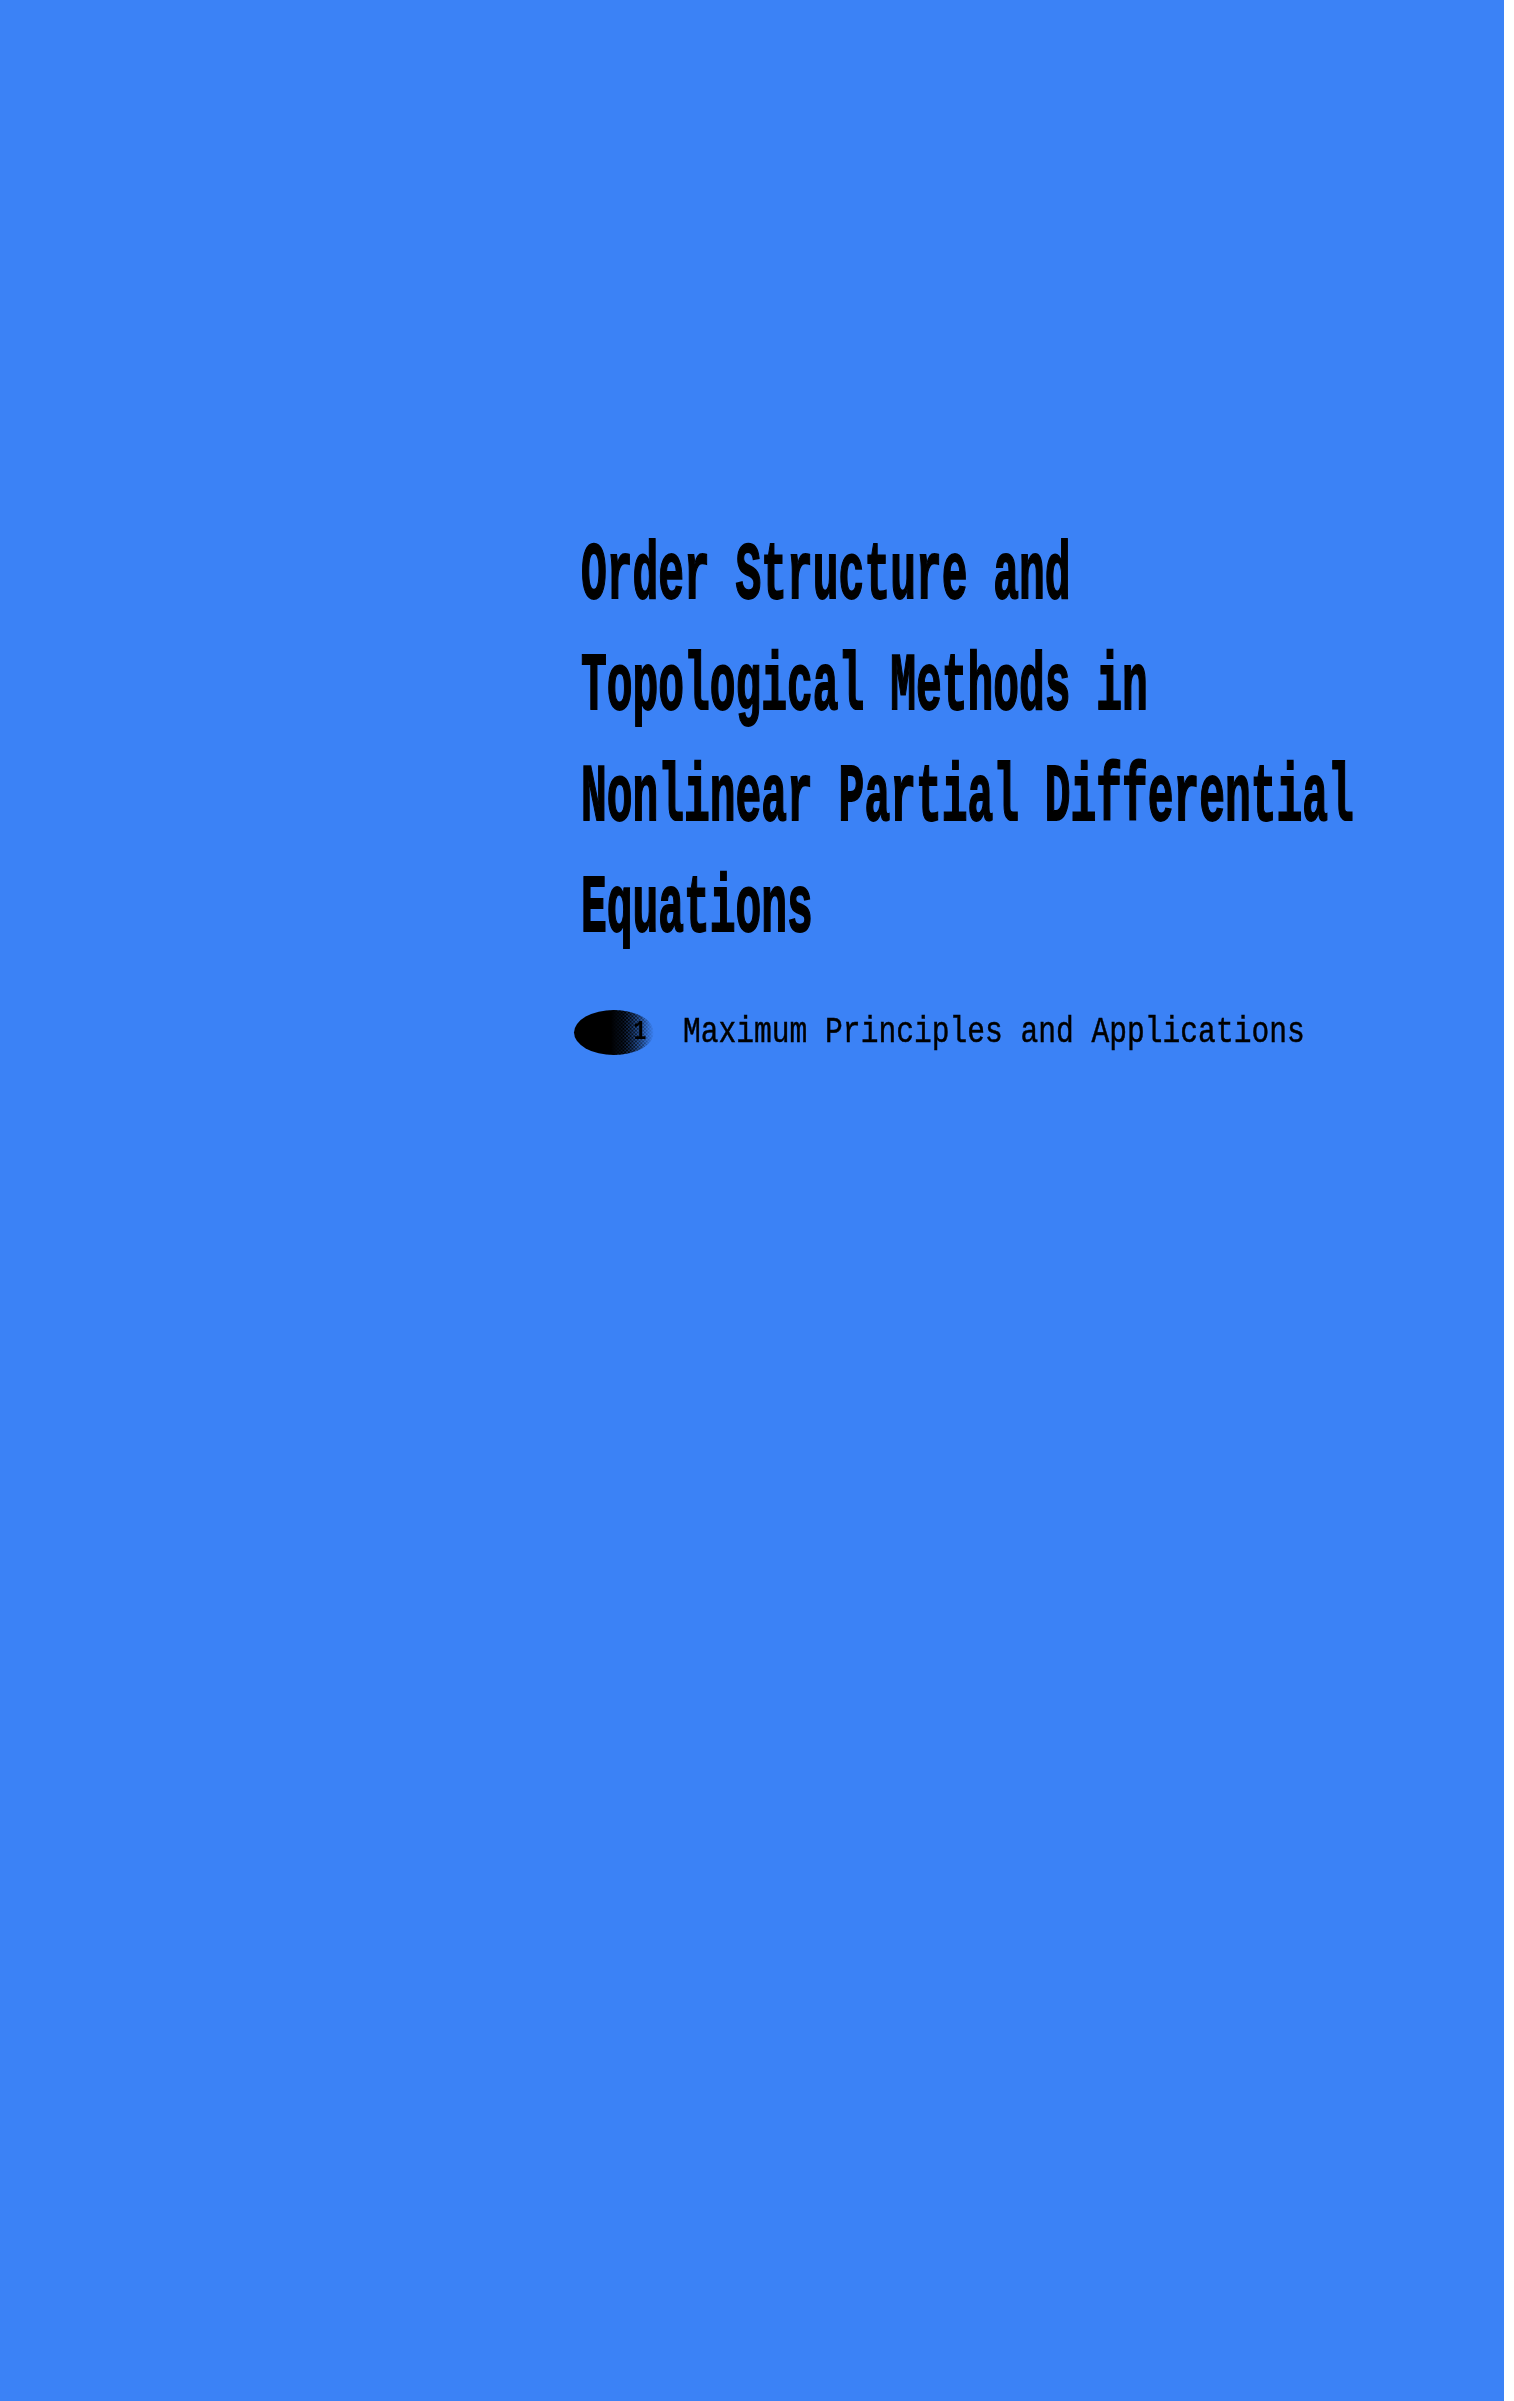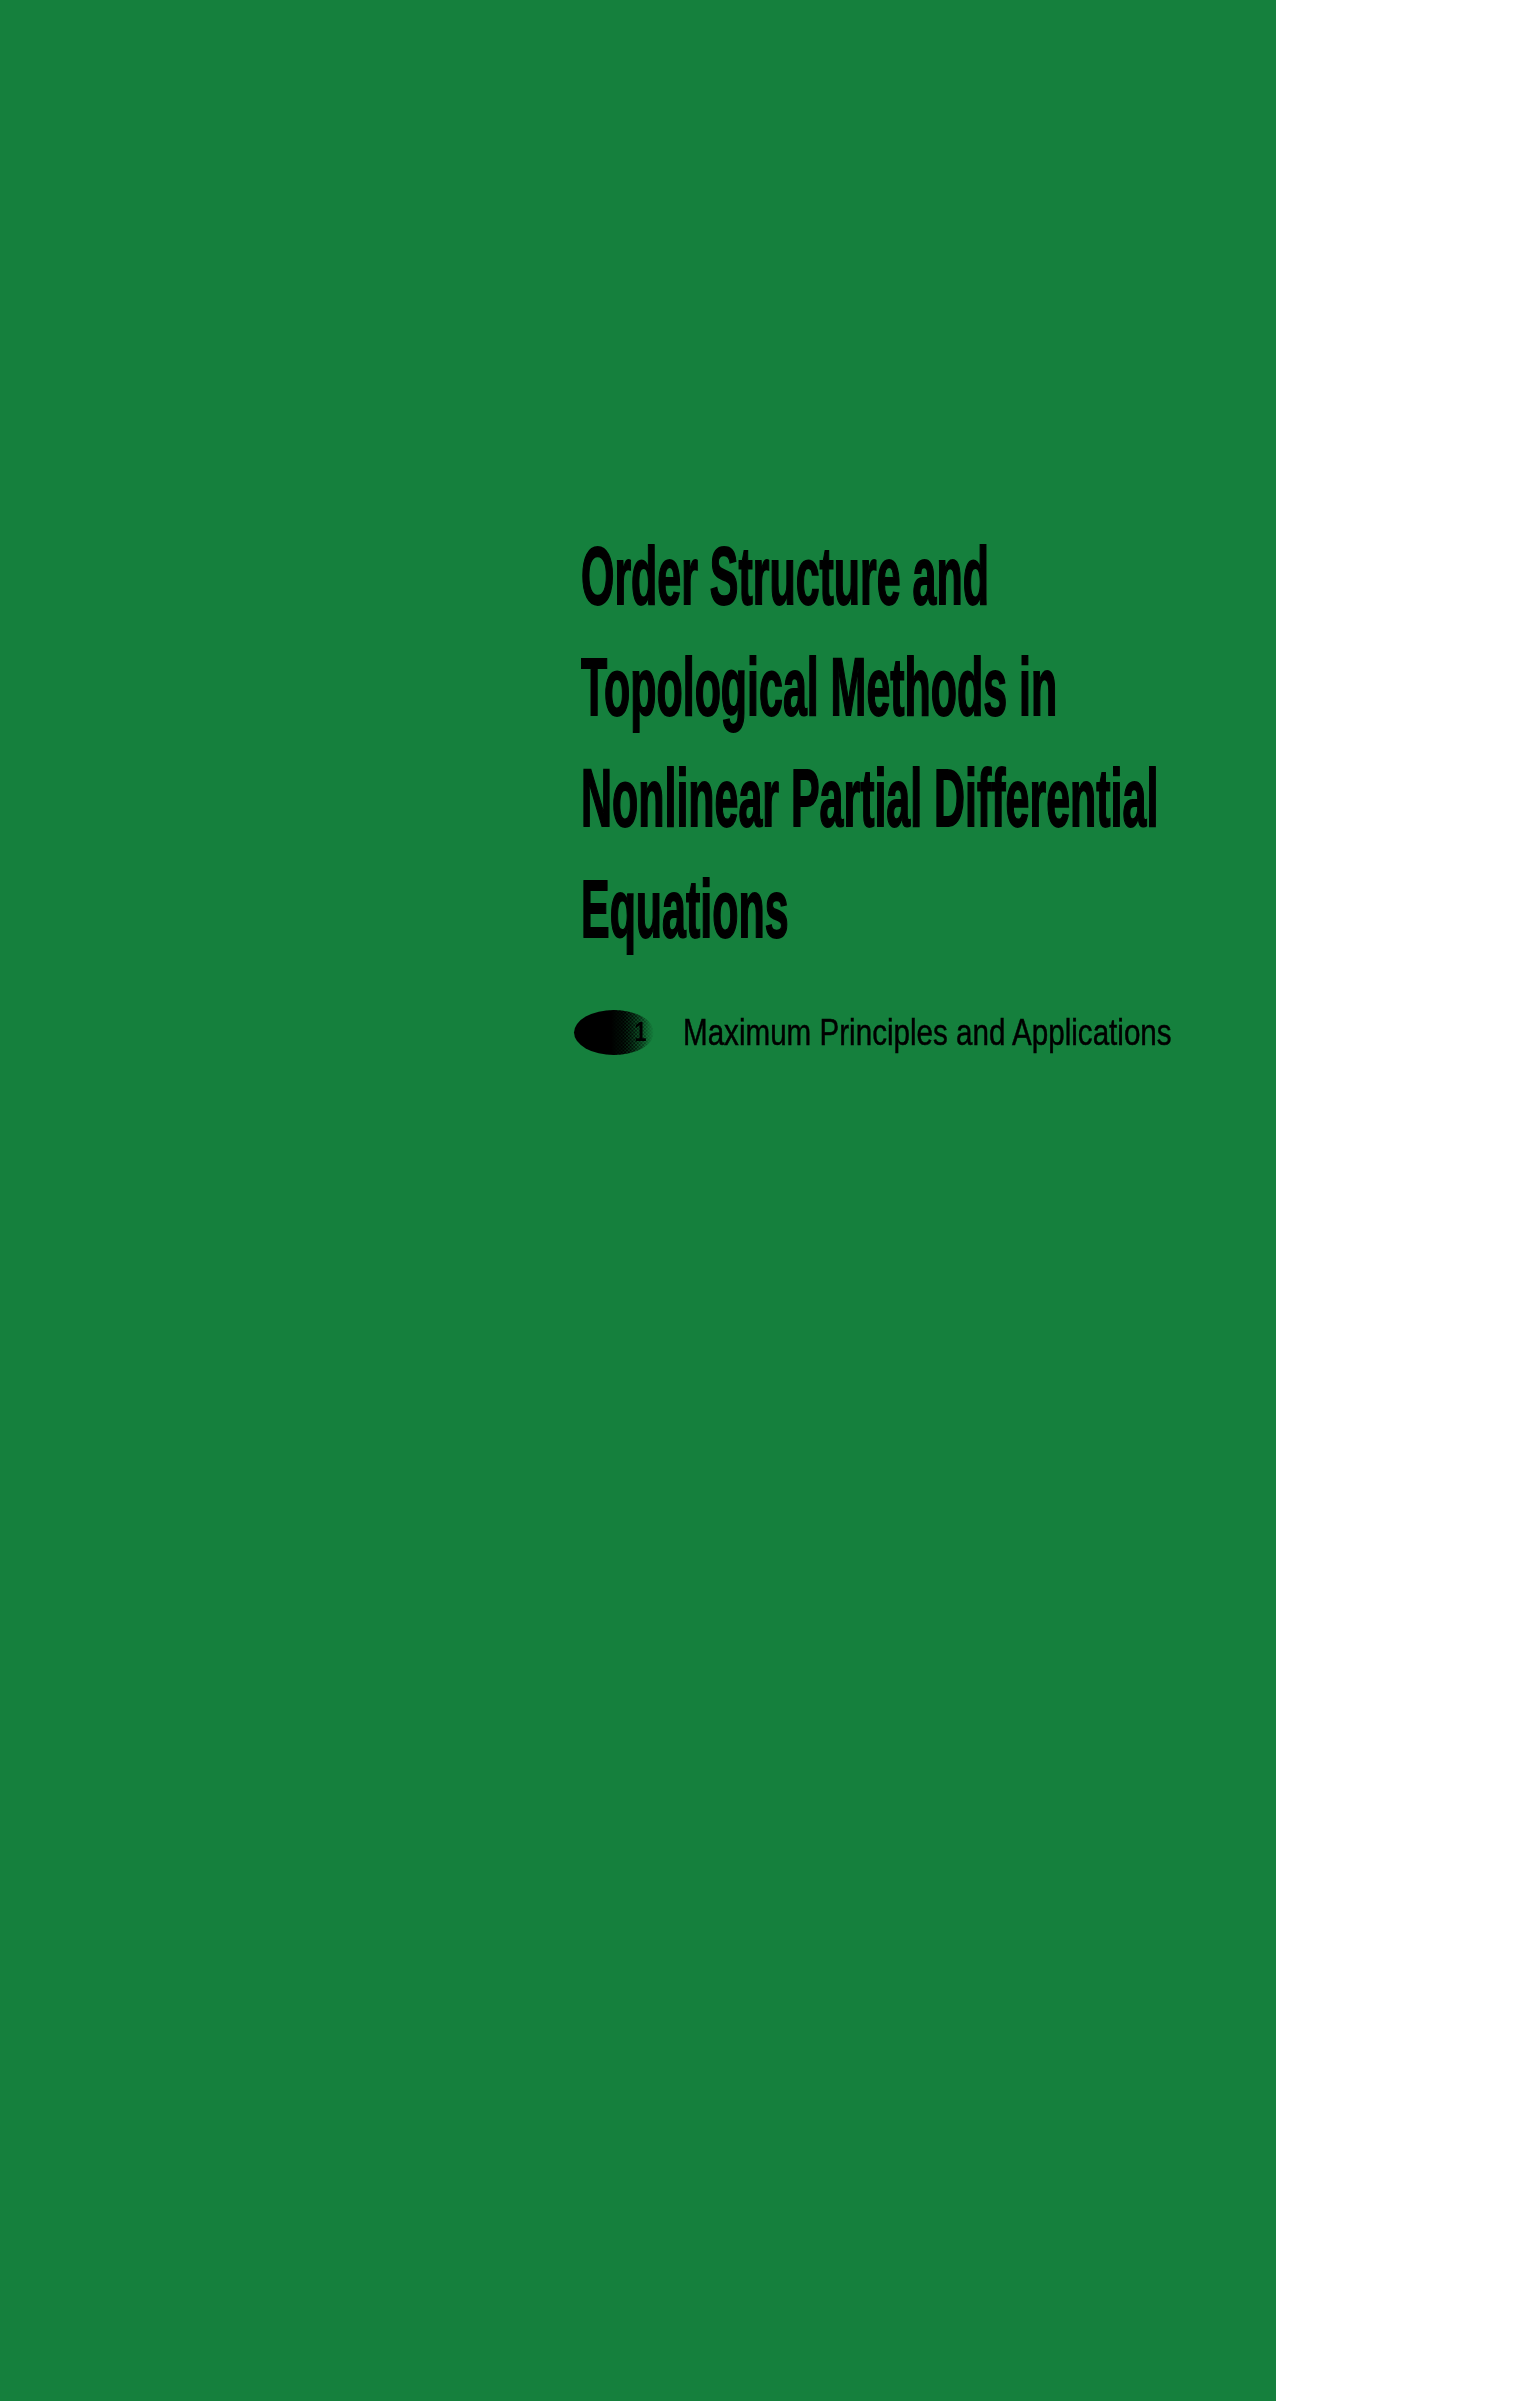--- a/index.html
+++ b/index.html
@@ -2,25 +2,25 @@
 <html style="font-size:14.4px"><head>
 <meta charset="utf-8">
 <style>
   html, body {
     margin: 0;
     padding: 0;
     background: #ffffff;
   }
   .page {
     position: relative;
-    width: 1276px;
+    width: 1504px;
     height: 2401px;
-    background: #15803d;
+    background: #3b82f6;
     overflow: hidden;
-    font-family: Liberation Sans, sans-serif;
+    font-family: Liberation Mono, monospace;
     color: #000000;
   }
 
   
   .title-block {
     position: absolute;
     left: 581px;
     top: 521px;
     font-size: 81px;
     line-height: 111px;

